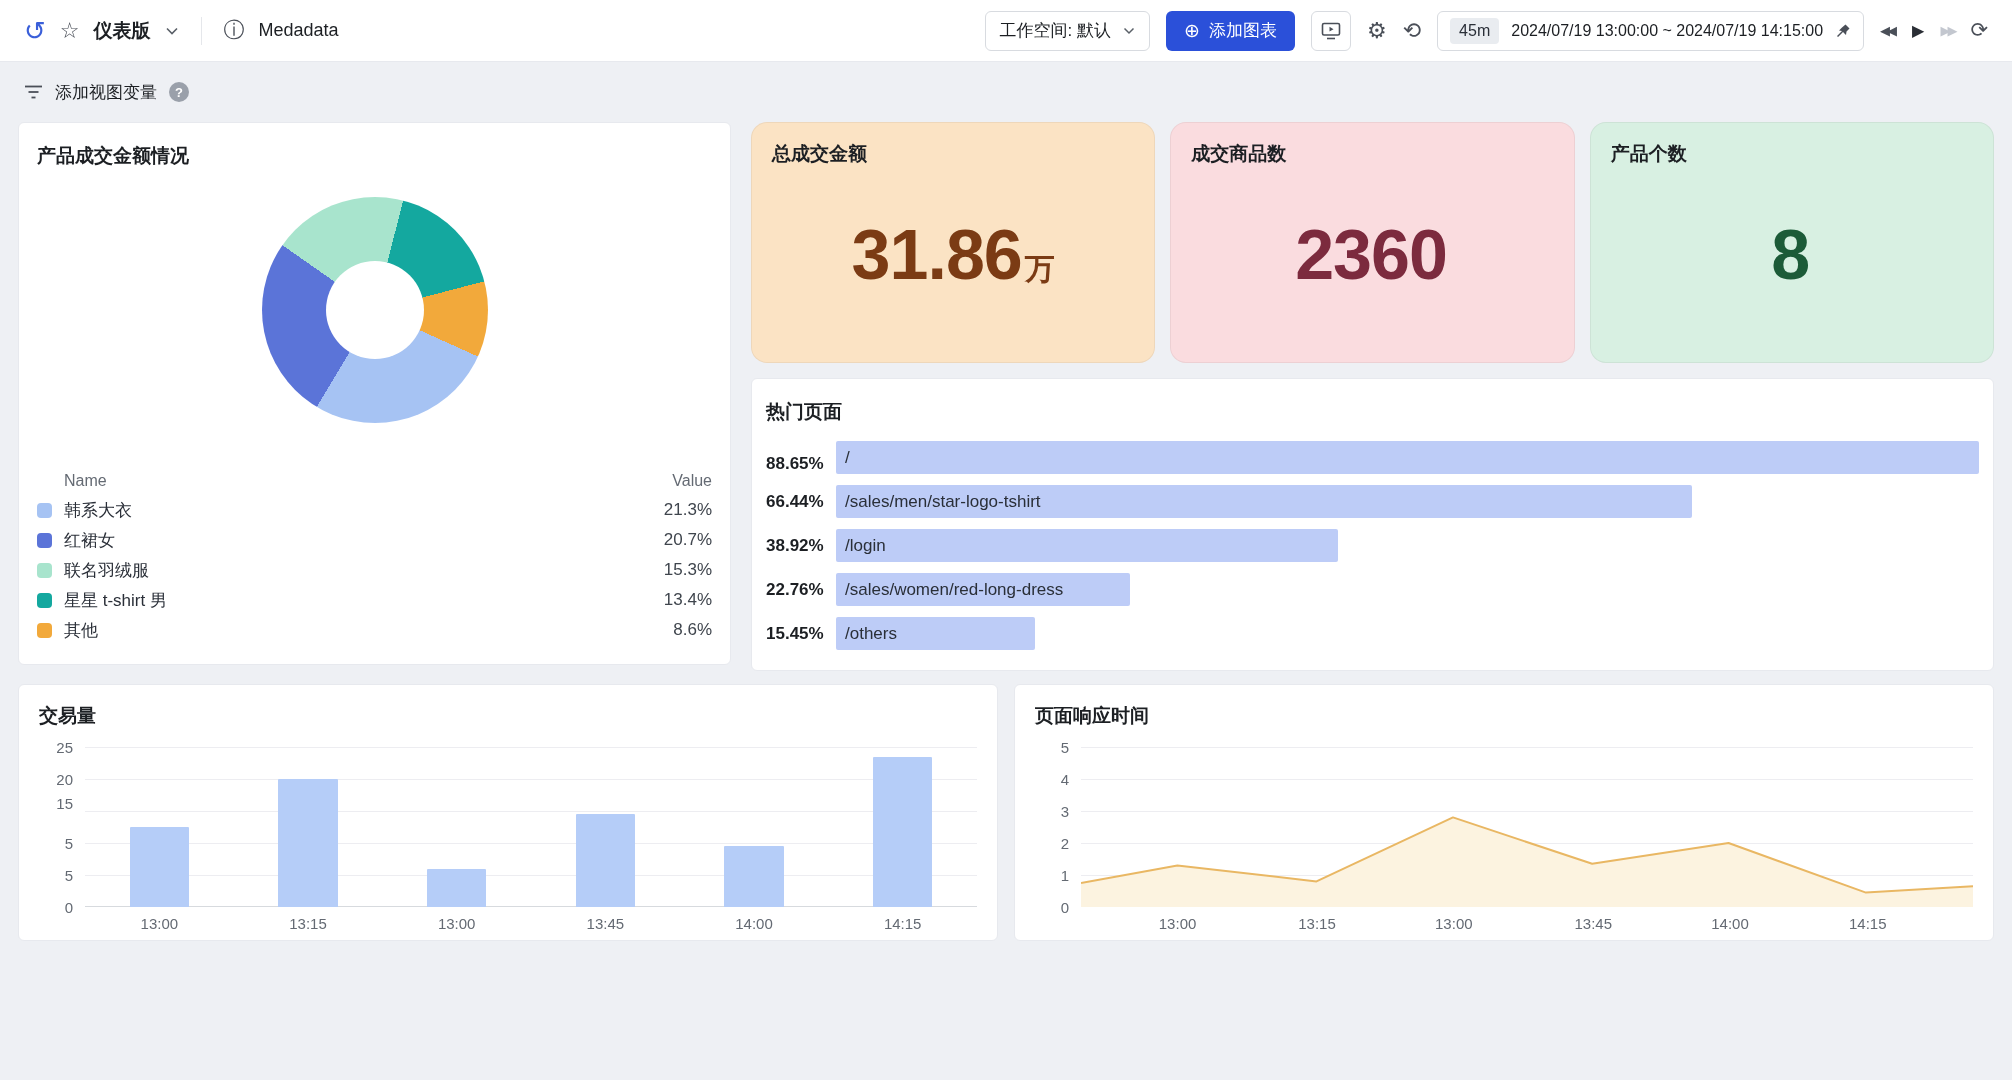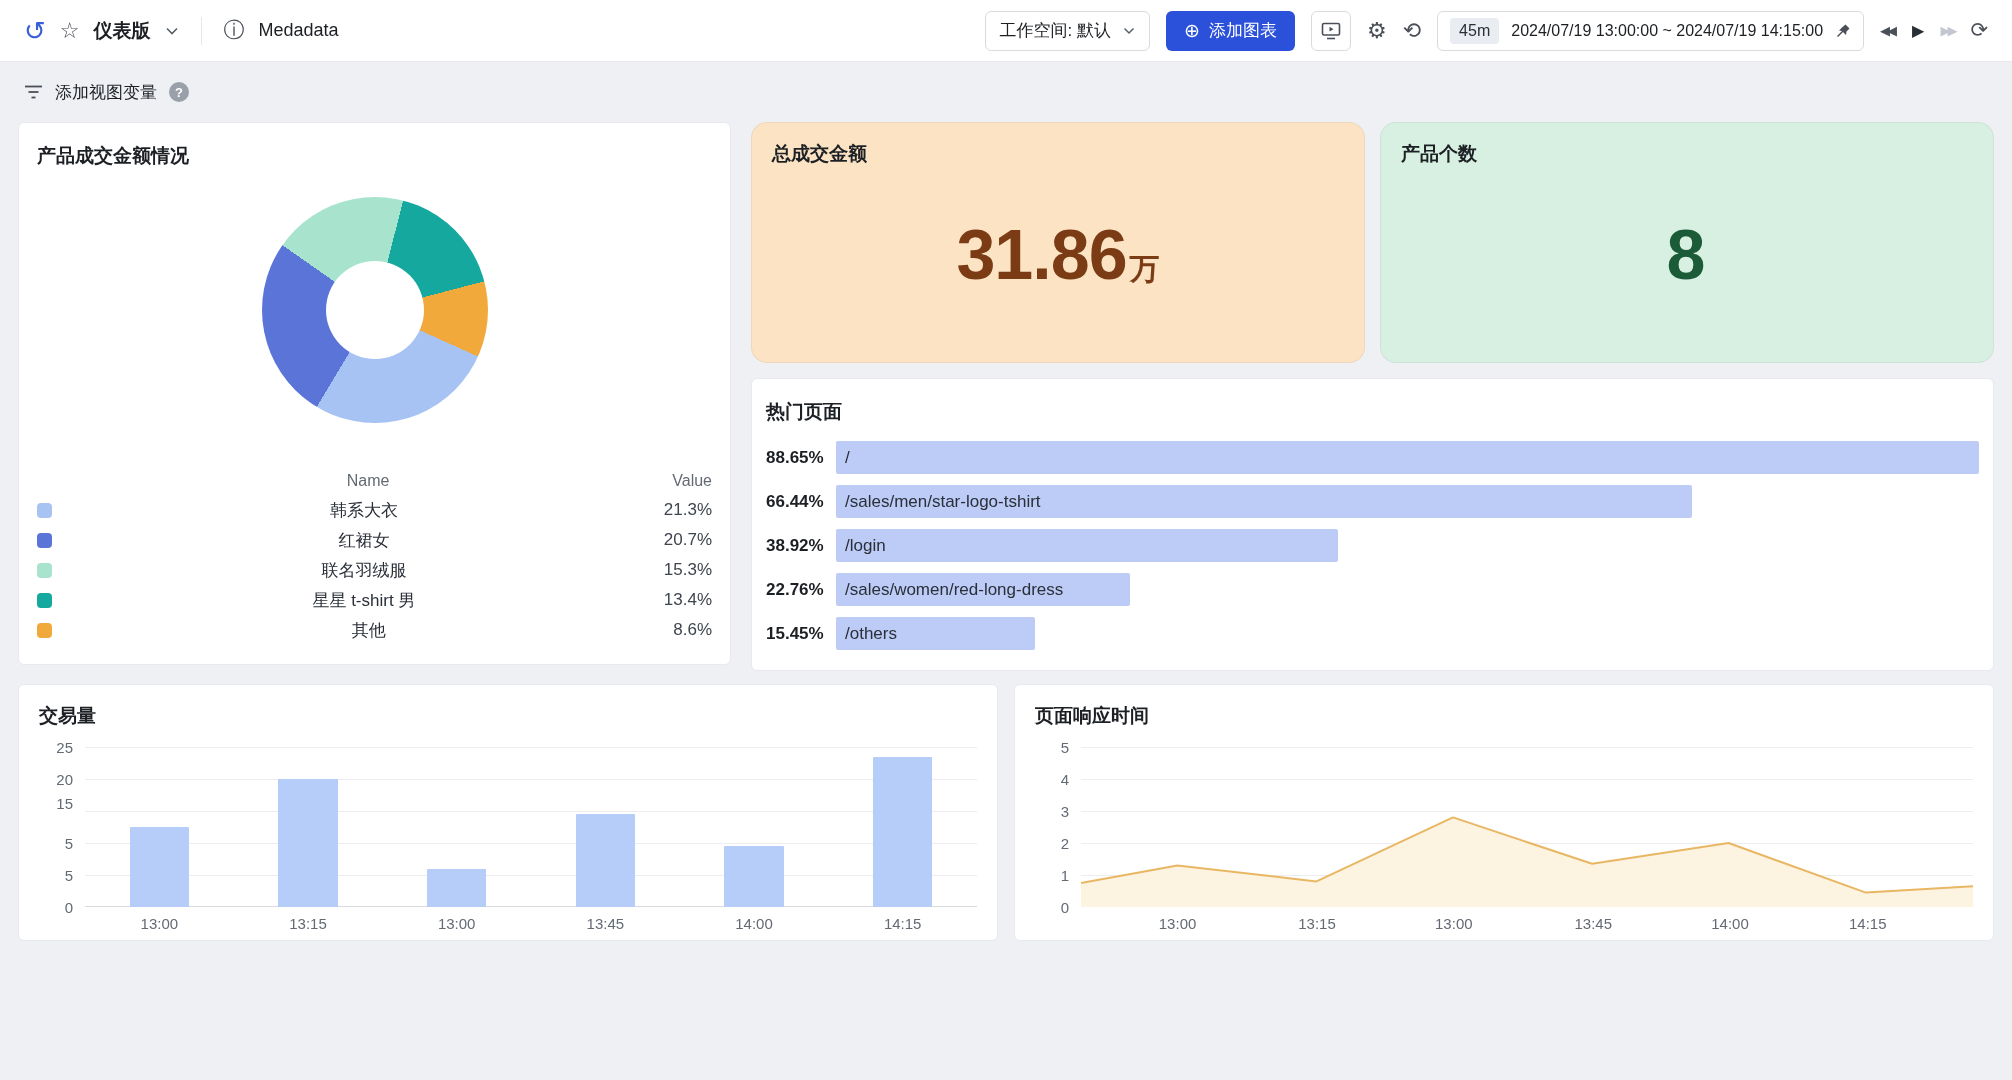--- a/index.html
+++ b/index.html
@@ -69,41 +69,41 @@
   .content { padding:0 18px; }
   .row1 { display:flex; gap:20px; }
   .row2 { display:flex; gap:16px; margin-top:13px; }
   .card { background:#fff; border:1px solid #e7e9ee; border-radius:6px; }
   .card-title { font-size:19px; font-weight:600; color:#1c1f23; }
 
   
   .donut-card { width:713px; height:543px; padding:20px 18px; flex:none; }
   .donut { width:226px; height:226px; border-radius:50%; margin:28px auto 0; position:relative; }
   .donut-hole { position:absolute; width:98px; height:98px; background:#fff; border-radius:50%; left:64px; top:64px; }
-  .legend { margin-top:44px;text-align:center; }
+  .legend { margin-top:44px; }
   .legend-header { display:flex; align-items:center; height:28px; color:#646a73; font-size:16px; }
   .lh-name { flex:1; margin-left:27px; }
   .legend-row { display:flex; align-items:center; height:30px; cursor:pointer; }
   .legend-chip { width:15px; height:15px; border-radius:4px; margin-right:12px; flex:none; }
   .legend-name { flex:1; font-size:17px; color:#2a2f38; }
   .legend-value { font-size:17px; color:#3f454d; }
 
   
   .right-col { flex:1; display:flex; flex-direction:column; gap:15px; }
   .stats { display:flex; gap:15px; height:241px; }
   .stat-card { flex:1; border-radius:16px; border:1px solid rgba(0,0,0,0.05); padding:18px 20px; position:relative; }
   .stat-title { font-size:19px; font-weight:600; }
   .stat-value { position:absolute; left:0; right:0; top:92px; text-align:center; font-weight:bold; }
   .stat-value .num { font-size:70px; letter-spacing:-1px; }
   .stat-value .suffix { font-size:30px; margin-left:3px; }
 
   
   .pages-card { flex:1; padding:20px 14px; }
   .page-row { display:flex; align-items:center; margin-top:11px; }
-  .page-row:first-of-type { margin-top:16px; }
+  .page-row:first-of-type { margin-top:16px;align-items:flex-end; }
   .page-pct { width:70px; font-weight:bold; font-size:17px; color:#1c1f23; flex:none; }
   .page-bar-wrap { flex:1; position:relative; height:33px; }
   .page-bar { position:absolute; left:0; top:0; height:100%; border-radius:2px; cursor:pointer; }
   .page-path { position:absolute; left:9px; top:0; line-height:33px; font-size:17px; color:#2a2f38; white-space:nowrap; }
 
   
   .chart-card { width:980px; height:257px; padding:18px 20px; flex:none; }
   .chart-wrap { display:flex; margin-top:18px; }
   .ylabels { width:46px; position:relative; height:160px; flex:none; }
   .ylabel { position:absolute; right:12px; transform:translateY(-50%); font-size:15px; color:#646a73; }
@@ -219,20 +219,24 @@
           </div>
         </div>
     </section>
 
     <div class="right-col">
       <div class="stats" id="stats">
           <section class="stat-card" style="background: rgb(251, 227, 196);">
             <div class="stat-title">总成交金额</div>
             <div class="stat-value" style="color: rgb(123, 59, 20);"><span class="num">31.86</span><span class="suffix">万</span></div>
           </section>
+          <section class="stat-card" style="background: rgb(250, 220, 223);">
+            <div class="stat-title">成交商品数</div>
+            <div class="stat-value" style="color: rgb(124, 43, 62);"><span class="num">2360</span><span class="suffix"></span></div>
+          </section>
           <section class="stat-card" style="background: rgb(216, 240, 226);">
             <div class="stat-title">产品个数</div>
             <div class="stat-value" style="color: rgb(28, 91, 56);"><span class="num">8</span><span class="suffix"></span></div>
           </section>
         </div>
 
       <section class="card pages-card">
         <div class="card-title">热门页面</div>
         <div id="pages">
             <div class="page-row">

